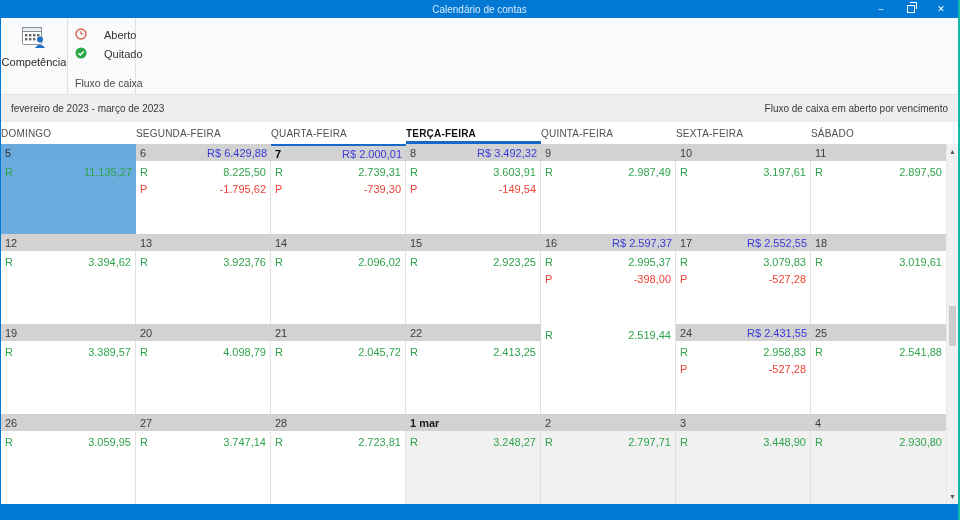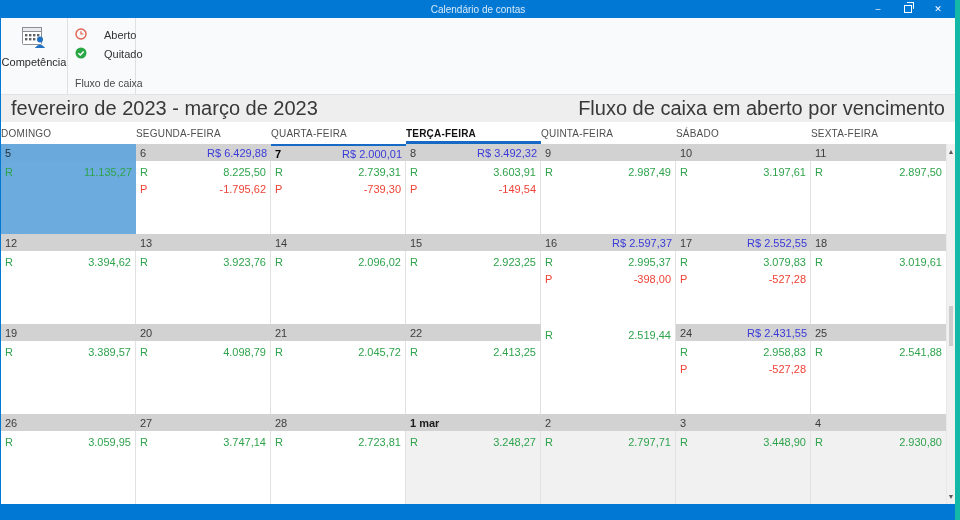--- a/index.html
+++ b/index.html
@@ -1,17 +1,17 @@
 <!DOCTYPE html>
 <html><head>
 <meta charset="utf-8">
 <style>
   html,body{margin:0;padding:0;background:#fff;font-family:"Liberation Sans",sans-serif;}
   .window{width:960px;height:520px;position:relative;background:#fff;box-sizing:border-box;
-          border-left:1px solid #0078d4;border-right:5px solid #14b8a6;overflow:hidden;}
+          border-left:1px solid #0078d4;border-right:2px solid #14b8a6;overflow:hidden;}
 
   
   .titlebar{height:18px;background:#0078d4;display:flex;align-items:center;justify-content:center;
             position:relative;color:#d9eafa;font-size:10px;}
   .win-controls{position:absolute;right:2px;top:0;height:18px;display:flex;align-items:center;}
   .win-btn{width:30px;height:18px;display:flex;align-items:center;justify-content:center;
            color:#fff;font-size:9px;cursor:default;}
   .restore-glyph{width:6px;height:6px;border:1px solid #fff;position:relative;display:inline-block;}
   .restore-glyph:before{content:"";position:absolute;left:2px;top:-4px;width:6px;height:6px;
            border-top:1px solid #fff;border-right:1px solid #fff;}
@@ -21,21 +21,21 @@
   .rb-group{height:100%;box-sizing:border-box;border-right:1px solid #e0e0e0;display:flex;flex-direction:column;}
   .rb-group.comp{width:67px;align-items:center;}
   .comp-btn{background:none;border:none;margin-top:7px;display:flex;flex-direction:column;align-items:center;
             gap:5px;font-size:11px;color:#2b2b2b;font-family:inherit;cursor:default;padding:0;text-align:center;}
   .rb-group.fluxo{width:68px;padding:7px 2px 2px 7px;}
   .legend-item{display:flex;align-items:center;gap:17px;font-size:11px;color:#333;height:19px;}
   .group-label{margin-top:auto;font-size:10.5px;color:#4a4a4a;text-align:left;padding:0 0 3px 0;white-space:nowrap;}
 
   
   .periodbar{height:27px;background:#eeeeef;display:flex;align-items:center;justify-content:space-between;
-             padding:0 10px;font-size:20px;color:#383838;}
+             padding:0 10px;font-size:10px;color:#383838;}
 
   
   .weekday-row{height:22px;display:flex;background:#fff;}
   .wd{width:135px;display:flex;align-items:center;justify-content:flex-start;font-size:10px;color:#4f4f4f;
       position:relative;letter-spacing:.2px;}
   .wd.today span{font-weight:bold;color:#111;}
   .wd.today:after{content:"";position:absolute;left:0;right:0;bottom:0;height:3px;background:#1769c6;}
 
   
   .grid-wrap{position:relative;height:360px;display:flex;}
@@ -143,24 +143,24 @@
       <div class="wd">
         <span>QUARTA-FEIRA</span>
       </div>
       <div class="wd today">
         <span>TERÇA-FEIRA</span>
       </div>
       <div class="wd">
         <span>QUINTA-FEIRA</span>
       </div>
       <div class="wd">
+        <span>SEXTA-FEIRA</span>
+      </div>
+      <div class="wd">
         <span>SÁBADO</span>
-      </div>
-      <div class="wd">
-        <span>SEXTA-FEIRA</span>
       </div>
     </div>
 
   <div class="grid-wrap">
     <div class="grid" id="grid">
         <div class="cell sel">
           <div class="dayhead">
             <span class="dnum">5</span>
             <span class="badge"></span>
           </div>

